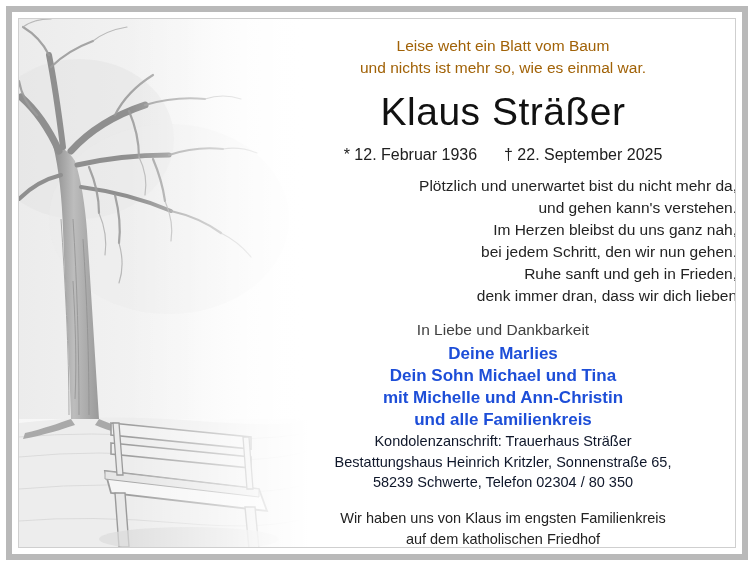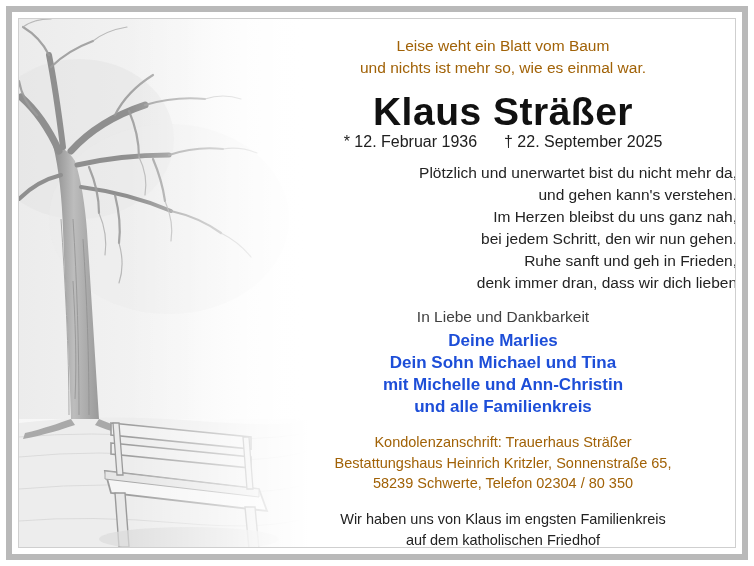--- a/index.html
+++ b/index.html
@@ -68,26 +68,27 @@
 
   .verse-top {
     margin-top: 16px;
     font-size: 15.5px;
     line-height: 1.42;
     color: #a16207;
   }
   .name {
     margin-top: 13px;
     font-size: 39px;
-    font-weight: bold;
+    font-weight: normal;
     letter-spacing: 0.5px;
     color: #111111;
     line-height: 1.05;
   }
   .dates {
+    margin-top: 13px;
     font-size: 16px;
     color: #202020;
     white-space: nowrap;
   }
   .dates .sep {
     display: inline-block;
     width: 18px;
   }
   .verse-main {
     margin-top: 11px;
@@ -102,24 +103,23 @@
     color: #404040;
   }
   .family {
     margin-top: 4px;
     font-size: 17px;
     font-weight: bold;
     line-height: 1.3;
     color: #1d4ed8;
   }
   .address {
-    margin-top: 14px;
     font-size: 14.5px;
     line-height: 1.4;
-    color: #a16207;
+    color: #0f172a;
   }
   .closing {
     margin-top: 16px;
     font-size: 14.5px;
     line-height: 1.4;
     color: #232323;
   }
   .line { display: block; }
 </style>
 </head>

